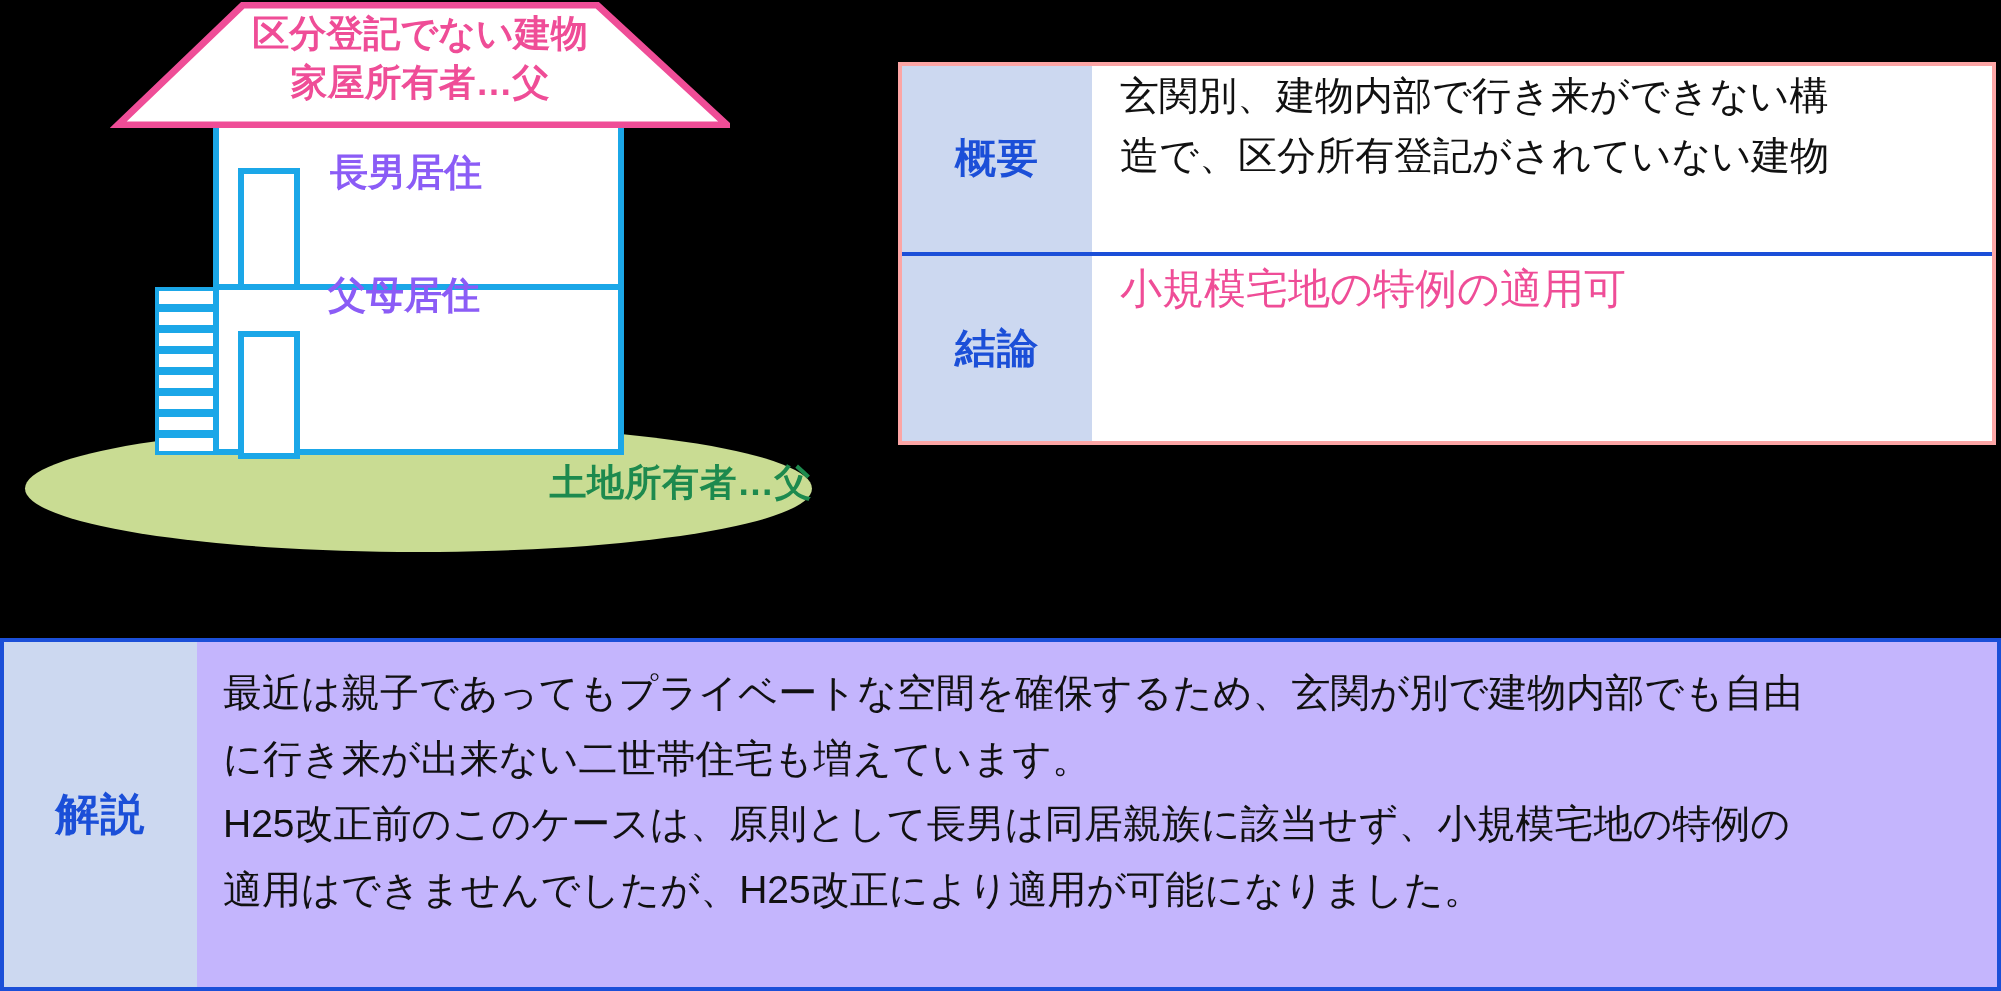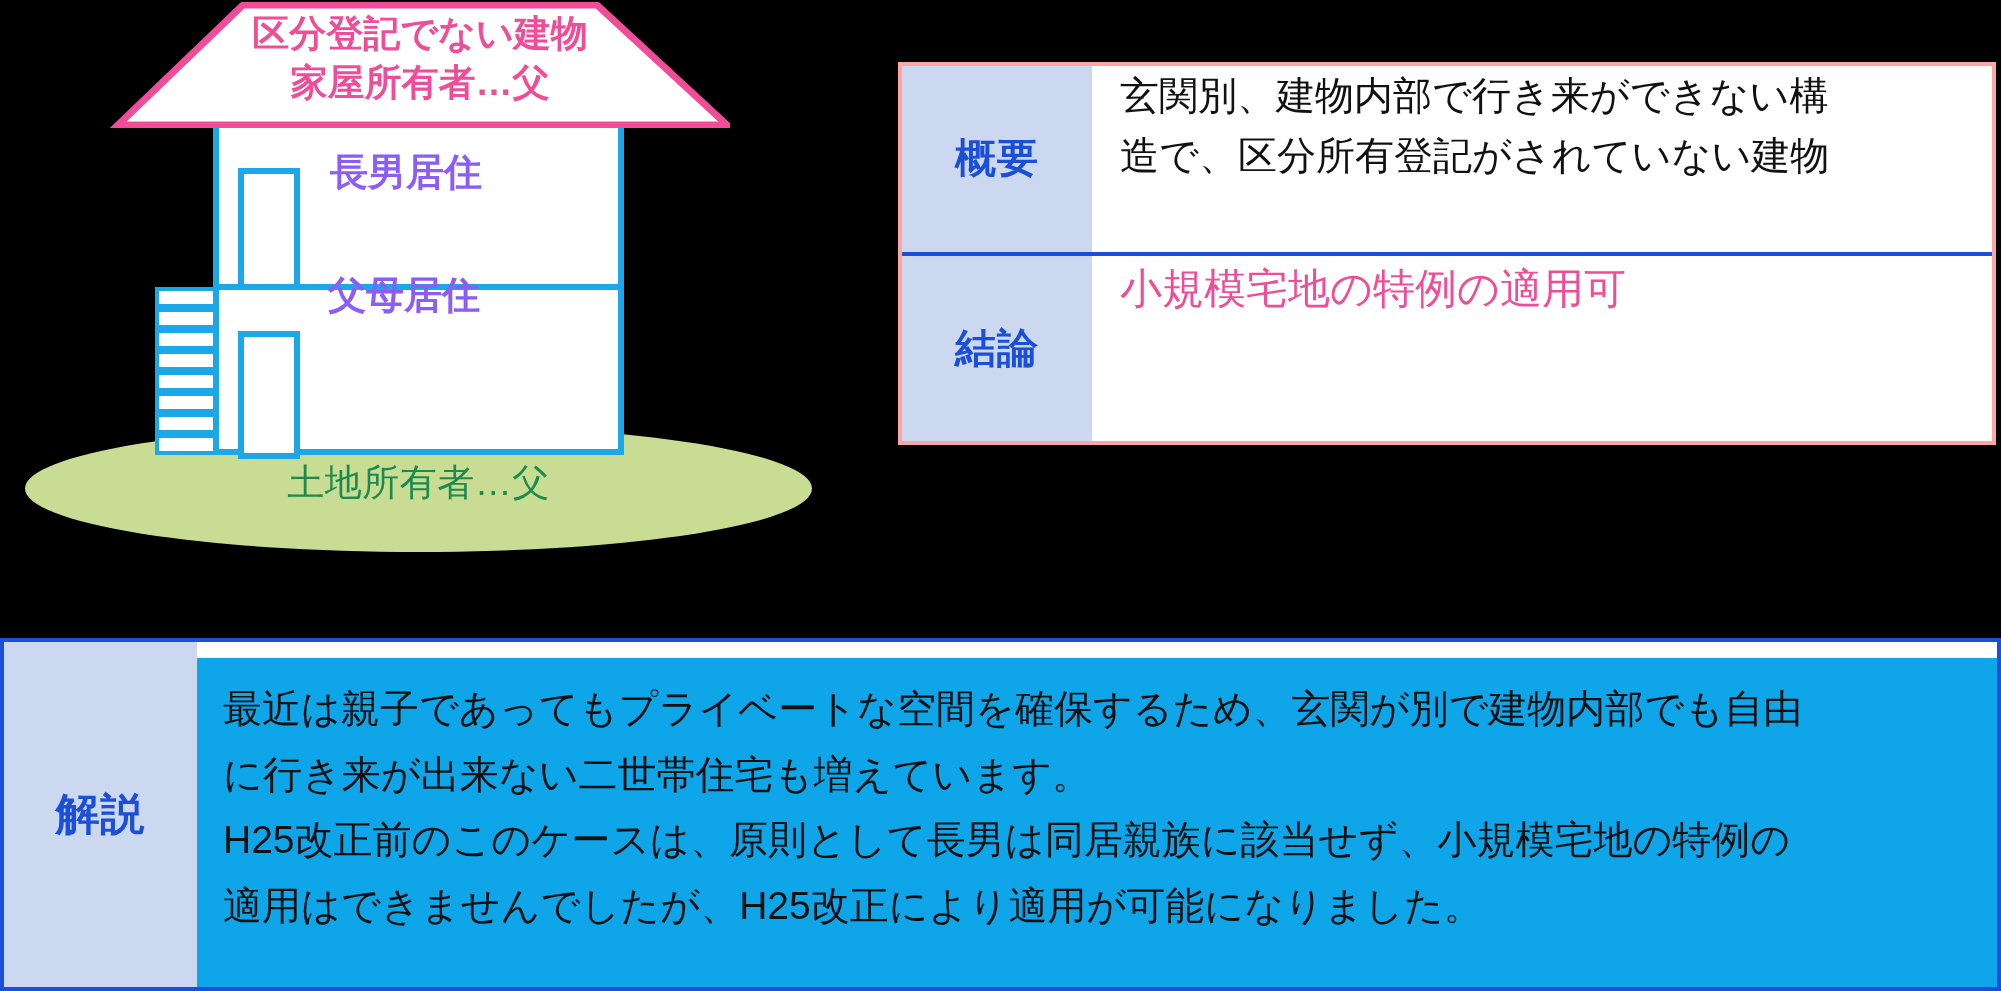--- a/index.html
+++ b/index.html
@@ -30,24 +30,24 @@
     width: 787px;
     height: 127px;
     border-radius: 50%;
     background: #c9dc93;
   }
   .ground-label {
     position: absolute;
     left: 25px;
     top: 458px;
     width: 787px;
-    text-align: center;
+    text-align: right;
     color: #1d8a4e;
     font-size: 37px;
-    font-weight: 400;
+    font-weight: 700;
     letter-spacing: 0.5px;
     white-space: nowrap;
   }
   .house-body {
     position: absolute;
     left: 213px;
     top: 120px;
     width: 411px;
     height: 335px;
     box-sizing: border-box;
@@ -182,22 +182,21 @@
     align-items: center;
     justify-content: center;
     color: #1b4fd8;
     font-size: 44px;
     font-weight: 700;
     letter-spacing: 1px;
   }
   .exp-body {
     flex: 1 1 auto;
     padding: 18px 24px 4px 26px;
-    background: #0ea5e9;
-    margin-top: 16px;
+    background: #c4b5fd;
   }
   .exp-line {
     font-size: 39px;
     line-height: 1.68;
     color: #111111;
     white-space: nowrap;
   }
 </style>
 </head>
 <body>

